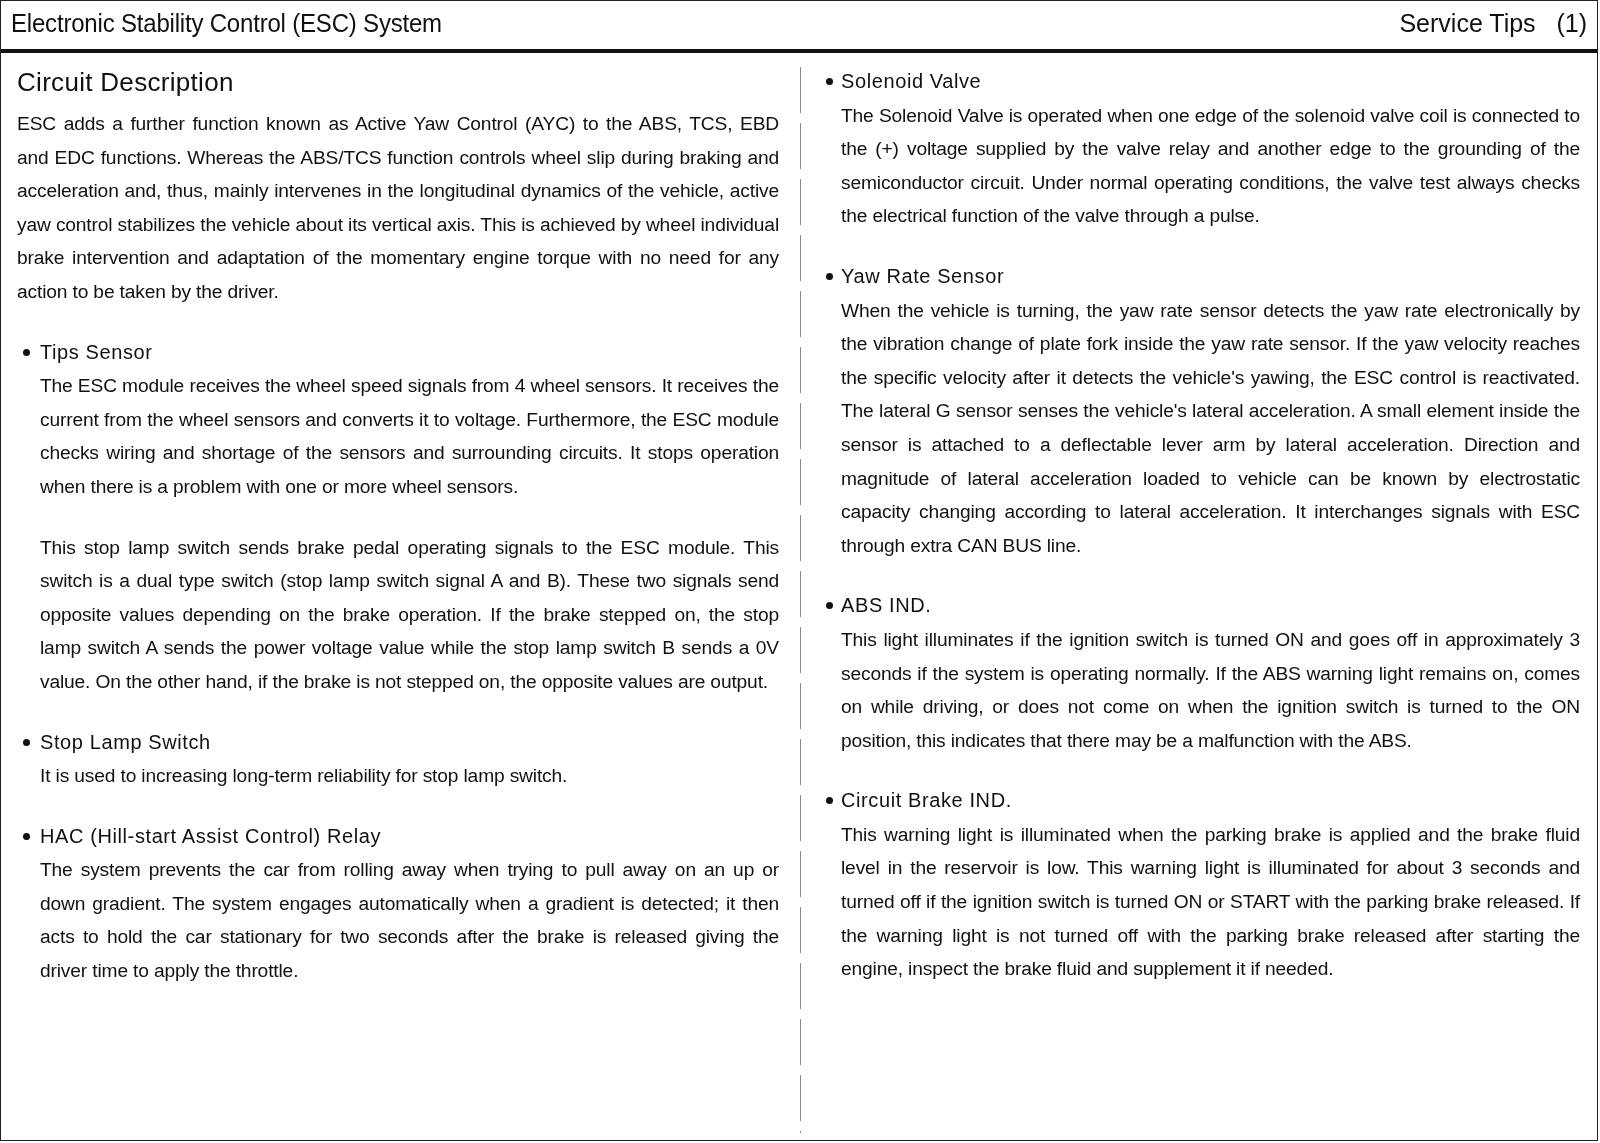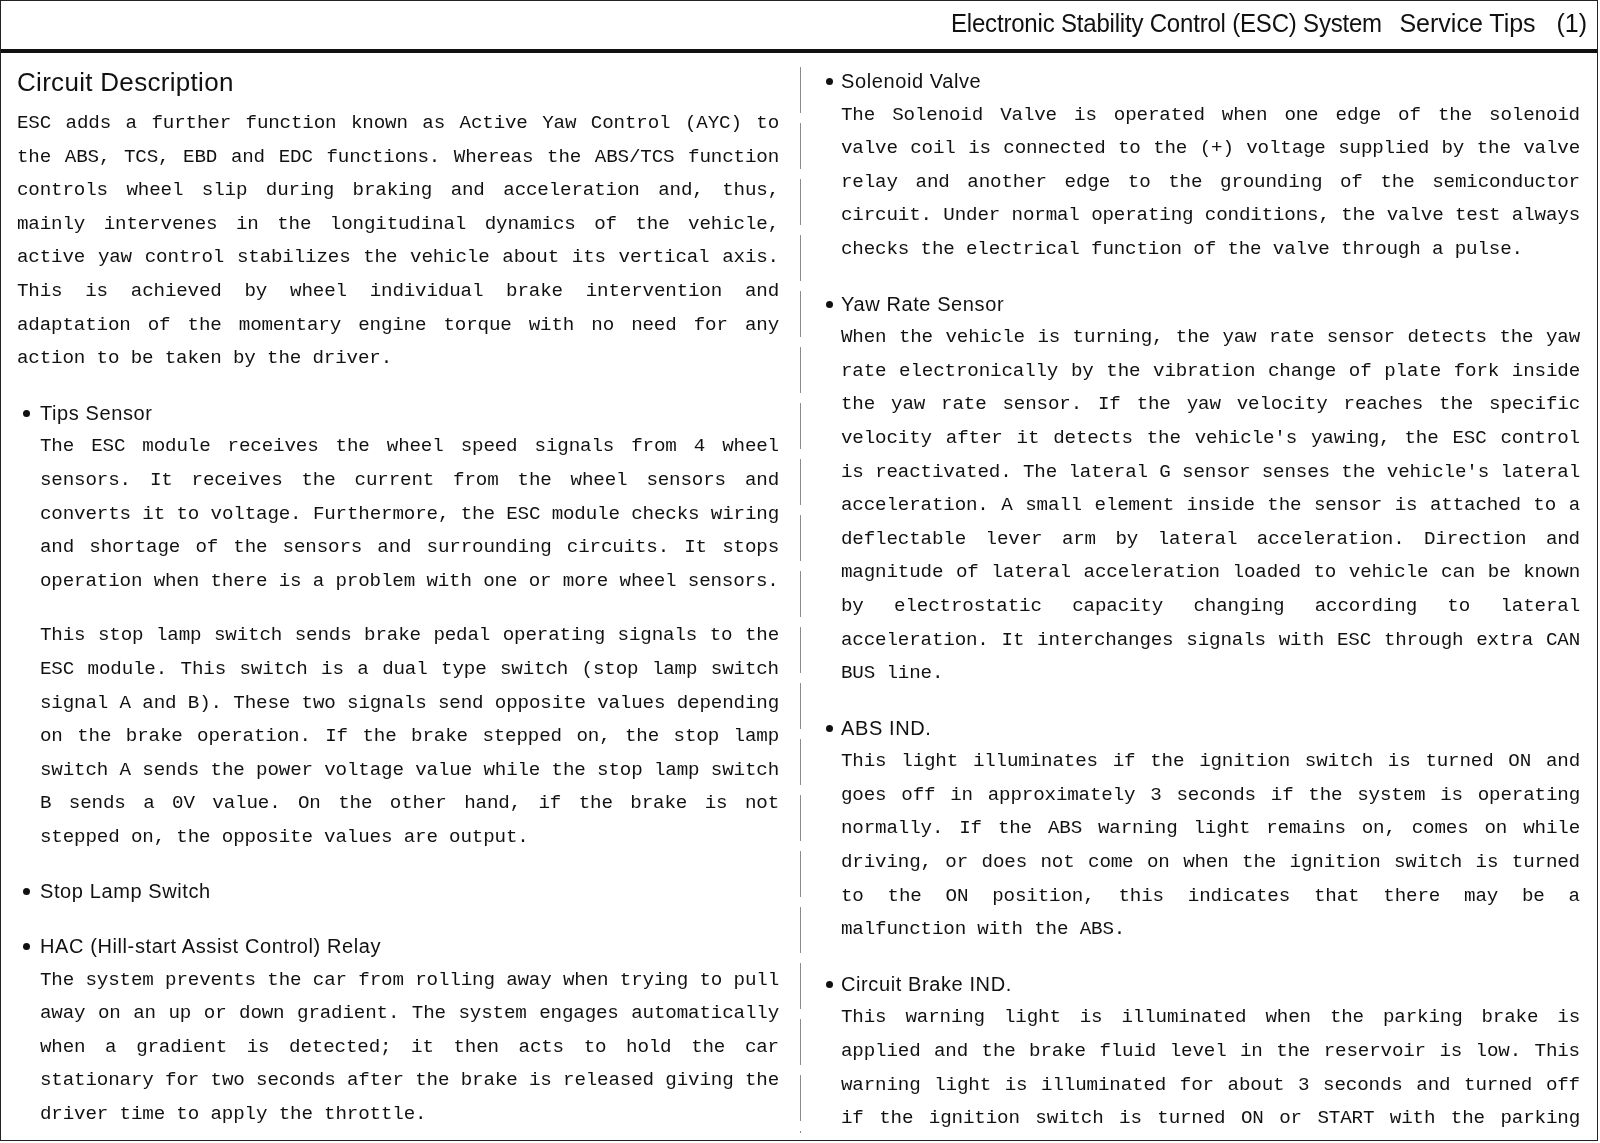--- a/index.html
+++ b/index.html
@@ -6,21 +6,21 @@
   body {
     width: 1600px; height: 1143px; position: relative; overflow: hidden;
     font-family: "Liberation Sans", sans-serif; color: #111;
   }
   .page {
     position: absolute; left: 0; top: 0; width: 1598px; height: 1141px;
     border: 1px solid #222; box-sizing: border-box;
   }
   .header {
     position: absolute; left: 0; top: 0; width: 100%; height: 48px;
-    display: flex; justify-content: flex-end; align-items: center;
+    display: flex; justify-content: space-between; align-items: center;
     box-sizing: border-box; padding: 0 10px 4px 10px;
   }
   .header .title { font-size: 25px; letter-spacing: -0.2px; transform: scaleX(0.96); transform-origin: left center; }
   .header .right { font-size: 25px; white-space: pre; }
   .rule {
     position: absolute; left: 0; top: 48px; width: 100%; height: 4px; background: #111;
   }
   .col {
     position: absolute; top: 64px; box-sizing: border-box;
   }
@@ -32,23 +32,22 @@
   }
   .divider.dashed {
     border-left: none;
     background: repeating-linear-gradient(to bottom, #8a8a8a 0 46px, transparent 46px 56px);
     width: 1px;
   }
   .h-main { font-size: 26px; line-height: 34px; margin: 0 0 8px 0; letter-spacing: 0.3px; }
   .p {
     font-size: 19.2px; line-height: 33.6px; text-align: justify; margin: 0;
     letter-spacing: -0.15px;
-    font-family: Liberation Mono, monospace;
   }
-  .section { margin-top: 21px; }
+  .section { margin-top: 27px; }
   .section.first { margin-top: 0; }
   .bullet-title {
     font-size: 20px; line-height: 33.6px; position: relative; padding-left: 23px; letter-spacing: 0.6px;
   }
   .bullet-title .dot {
     position: absolute; left: 6px; top: 13px; width: 7px; height: 7px; border-radius: 50%; background: #111;
   }
   .bullet-body { padding-left: 23px; }
   .col.right .bullet-title { padding-left: 35px; }
   .col.right .bullet-title .dot { left: 20px; }
@@ -86,20 +85,23 @@
       <div class="bullet-body">
           <p class="p">This stop lamp switch sends brake pedal operating signals to the ESC module. This switch is a dual type switch (stop lamp switch signal A and B). These two signals send opposite values depending on the brake operation. If the brake stepped on, the stop lamp switch A sends the power voltage value while the stop lamp switch B sends a 0V value. On the other hand, if the brake is not stepped on, the opposite values are output.</p>
         </div>
     </div>
 
     <div class="section">
       <div class="bullet-title">
         <span class="dot"></span>
         <span>Stop Lamp Switch</span>
       </div>
+      <div class="bullet-body">
+          <p class="p">It is used to increasing long-term reliability for stop lamp switch.</p>
+        </div>
     </div>
 
     <div class="section">
       <div class="bullet-title">
         <span class="dot"></span>
         <span>HAC (Hill-start Assist Control) Relay</span>
       </div>
       <div class="bullet-body">
           <p class="p">The system prevents the car from rolling away when trying to pull away on an up or down gradient. The system engages automatically when a gradient is detected; it then acts to hold the car stationary for two seconds after the brake is released giving the driver time to apply the throttle.</p>
         </div>

